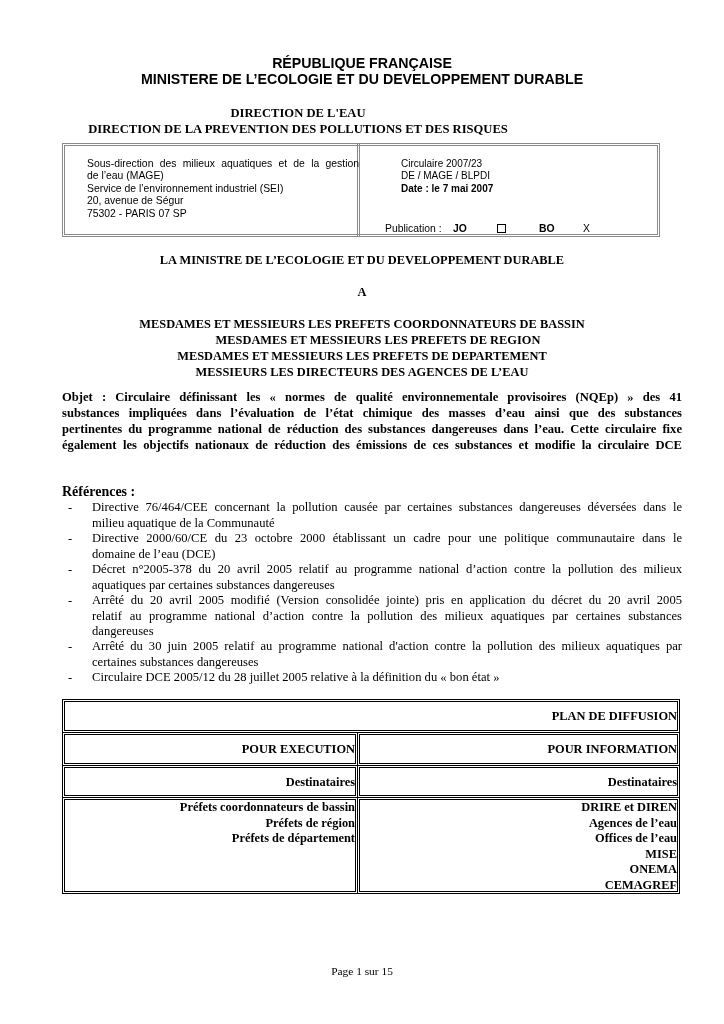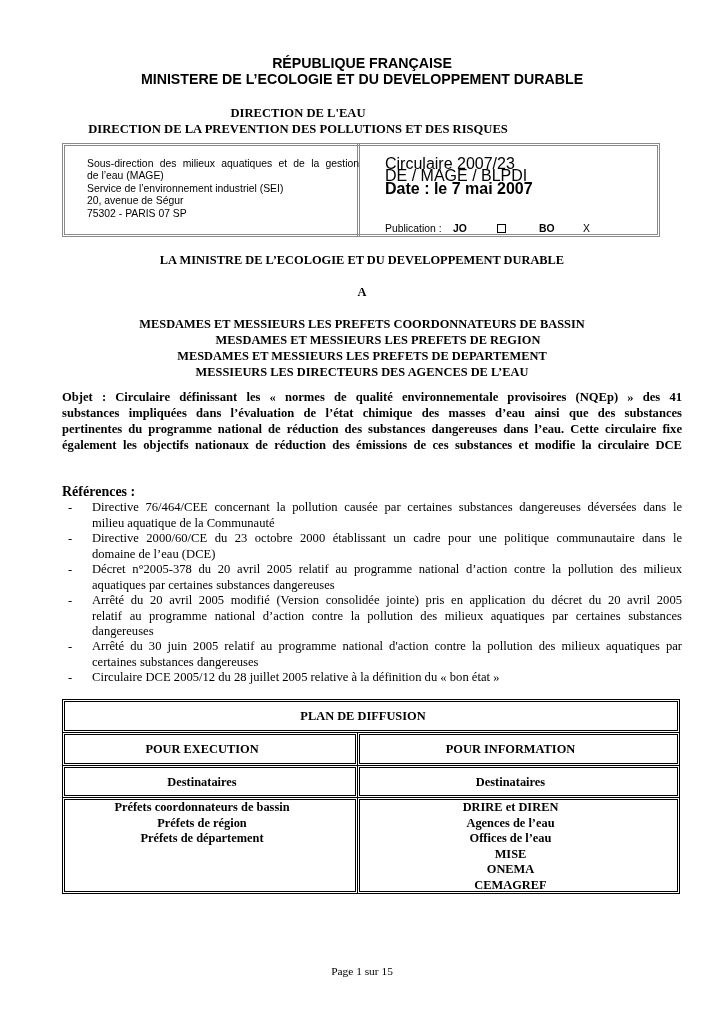--- a/index.html
+++ b/index.html
@@ -9,21 +9,21 @@
   .serif { font-family: "Liberation Serif", serif; }
 
   .h-rep { position: absolute; left: 0; width: 724px; text-align: center; font-weight: bold; font-size: 14.2px; line-height: 16px; }
   .h-dir { position: absolute; left: 0; width: 596px; text-align: center; font-weight: bold; font-size: 12.6px; line-height: 16px; }
 
   .infobox { position: absolute; left: 62px; top: 143px; width: 598px; height: 94px;
              border: 3px double #8a8a8a; box-sizing: border-box; }
   .infobox .divider { position: absolute; left: 292px; top: -3px; bottom: -3px; width: 3px;
              border-left: 1px solid #8a8a8a; border-right: 1px solid #8a8a8a; box-sizing: border-box; }
   .infobox .left { position: absolute; left: 22px; top: 12px; width: 272px; font-size: 10.4px; line-height: 12.4px; text-align: justify; }
-  .infobox .right { position: absolute; left: 320px; top: 12px; width: 260px; font-size: 16px; line-height: 12.4px; }
+  .infobox .right { position: absolute; left: 336px; top: 12px; width: 260px; font-size: 10px; line-height: 12.4px; }
   .infobox .left div, .infobox .right div { white-space: nowrap; }
   .infobox .left .wrap { white-space: normal; text-align: justify; text-align-last: justify; }
   .bold { font-weight: bold; }
   .pub { position: absolute; left: 320px; top: 77px; font-size: 10.4px; line-height: 12px; white-space: nowrap; }
   .pub span { position: absolute; top: 0; white-space: nowrap; }
   .checkbox { display: inline-block; width: 7px; height: 7px; border: 1px solid #000; }
 
   .center-bold { position: absolute; left: 0; width: 724px; text-align: center; font-weight: bold; font-size: 12.4px; line-height: 16px; }
 
   .objet { position: absolute; left: 62px; top: 389px; width: 620px; font-weight: bold; font-size: 12.6px; line-height: 16px; text-align: justify; }
@@ -32,21 +32,21 @@
 
   .refs-title { position: absolute; left: 62px; top: 484px; font-weight: bold; font-size: 14px; line-height: 16px; }
   .ref { position: absolute; left: 62px; width: 620px; font-size: 12.6px; line-height: 15.6px; }
   .ref .dash { position: absolute; left: 6px; top: 0; }
   .ref .txt { position: absolute; left: 30px; width: 590px; }
   .ref .txt .l { display: block; white-space: nowrap; text-align: justify; text-align-last: justify; }
   .ref .txt .l.end { text-align-last: left; }
 
   .diff { position: absolute; left: 62px; top: 699px; width: 618px; height: 195px; }
   .cell { position: absolute; box-sizing: border-box; border: 3px double #000; font-weight: bold; font-size: 12.4px; line-height: 15.6px; text-align: center; }
-  .cell .ct { position: absolute; left: 0; right: 16px; }
+  .cell .ct { position: absolute; left: 0; right: 0; text-align: right; }
 
   .footer { position: absolute; left: 0; width: 724px; top: 964px; text-align: center; font-size: 11.4px; line-height: 14px; }
 </style>
 </head>
 <body>
 
 <div class="page">
 
   <div class="h-rep sans" style="top:55px;">RÉPUBLIQUE FRANÇAISE</div>
   <div class="h-rep sans" style="top:71px;">MINISTERE DE L’ECOLOGIE ET DU DEVELOPPEMENT DURABLE</div>

